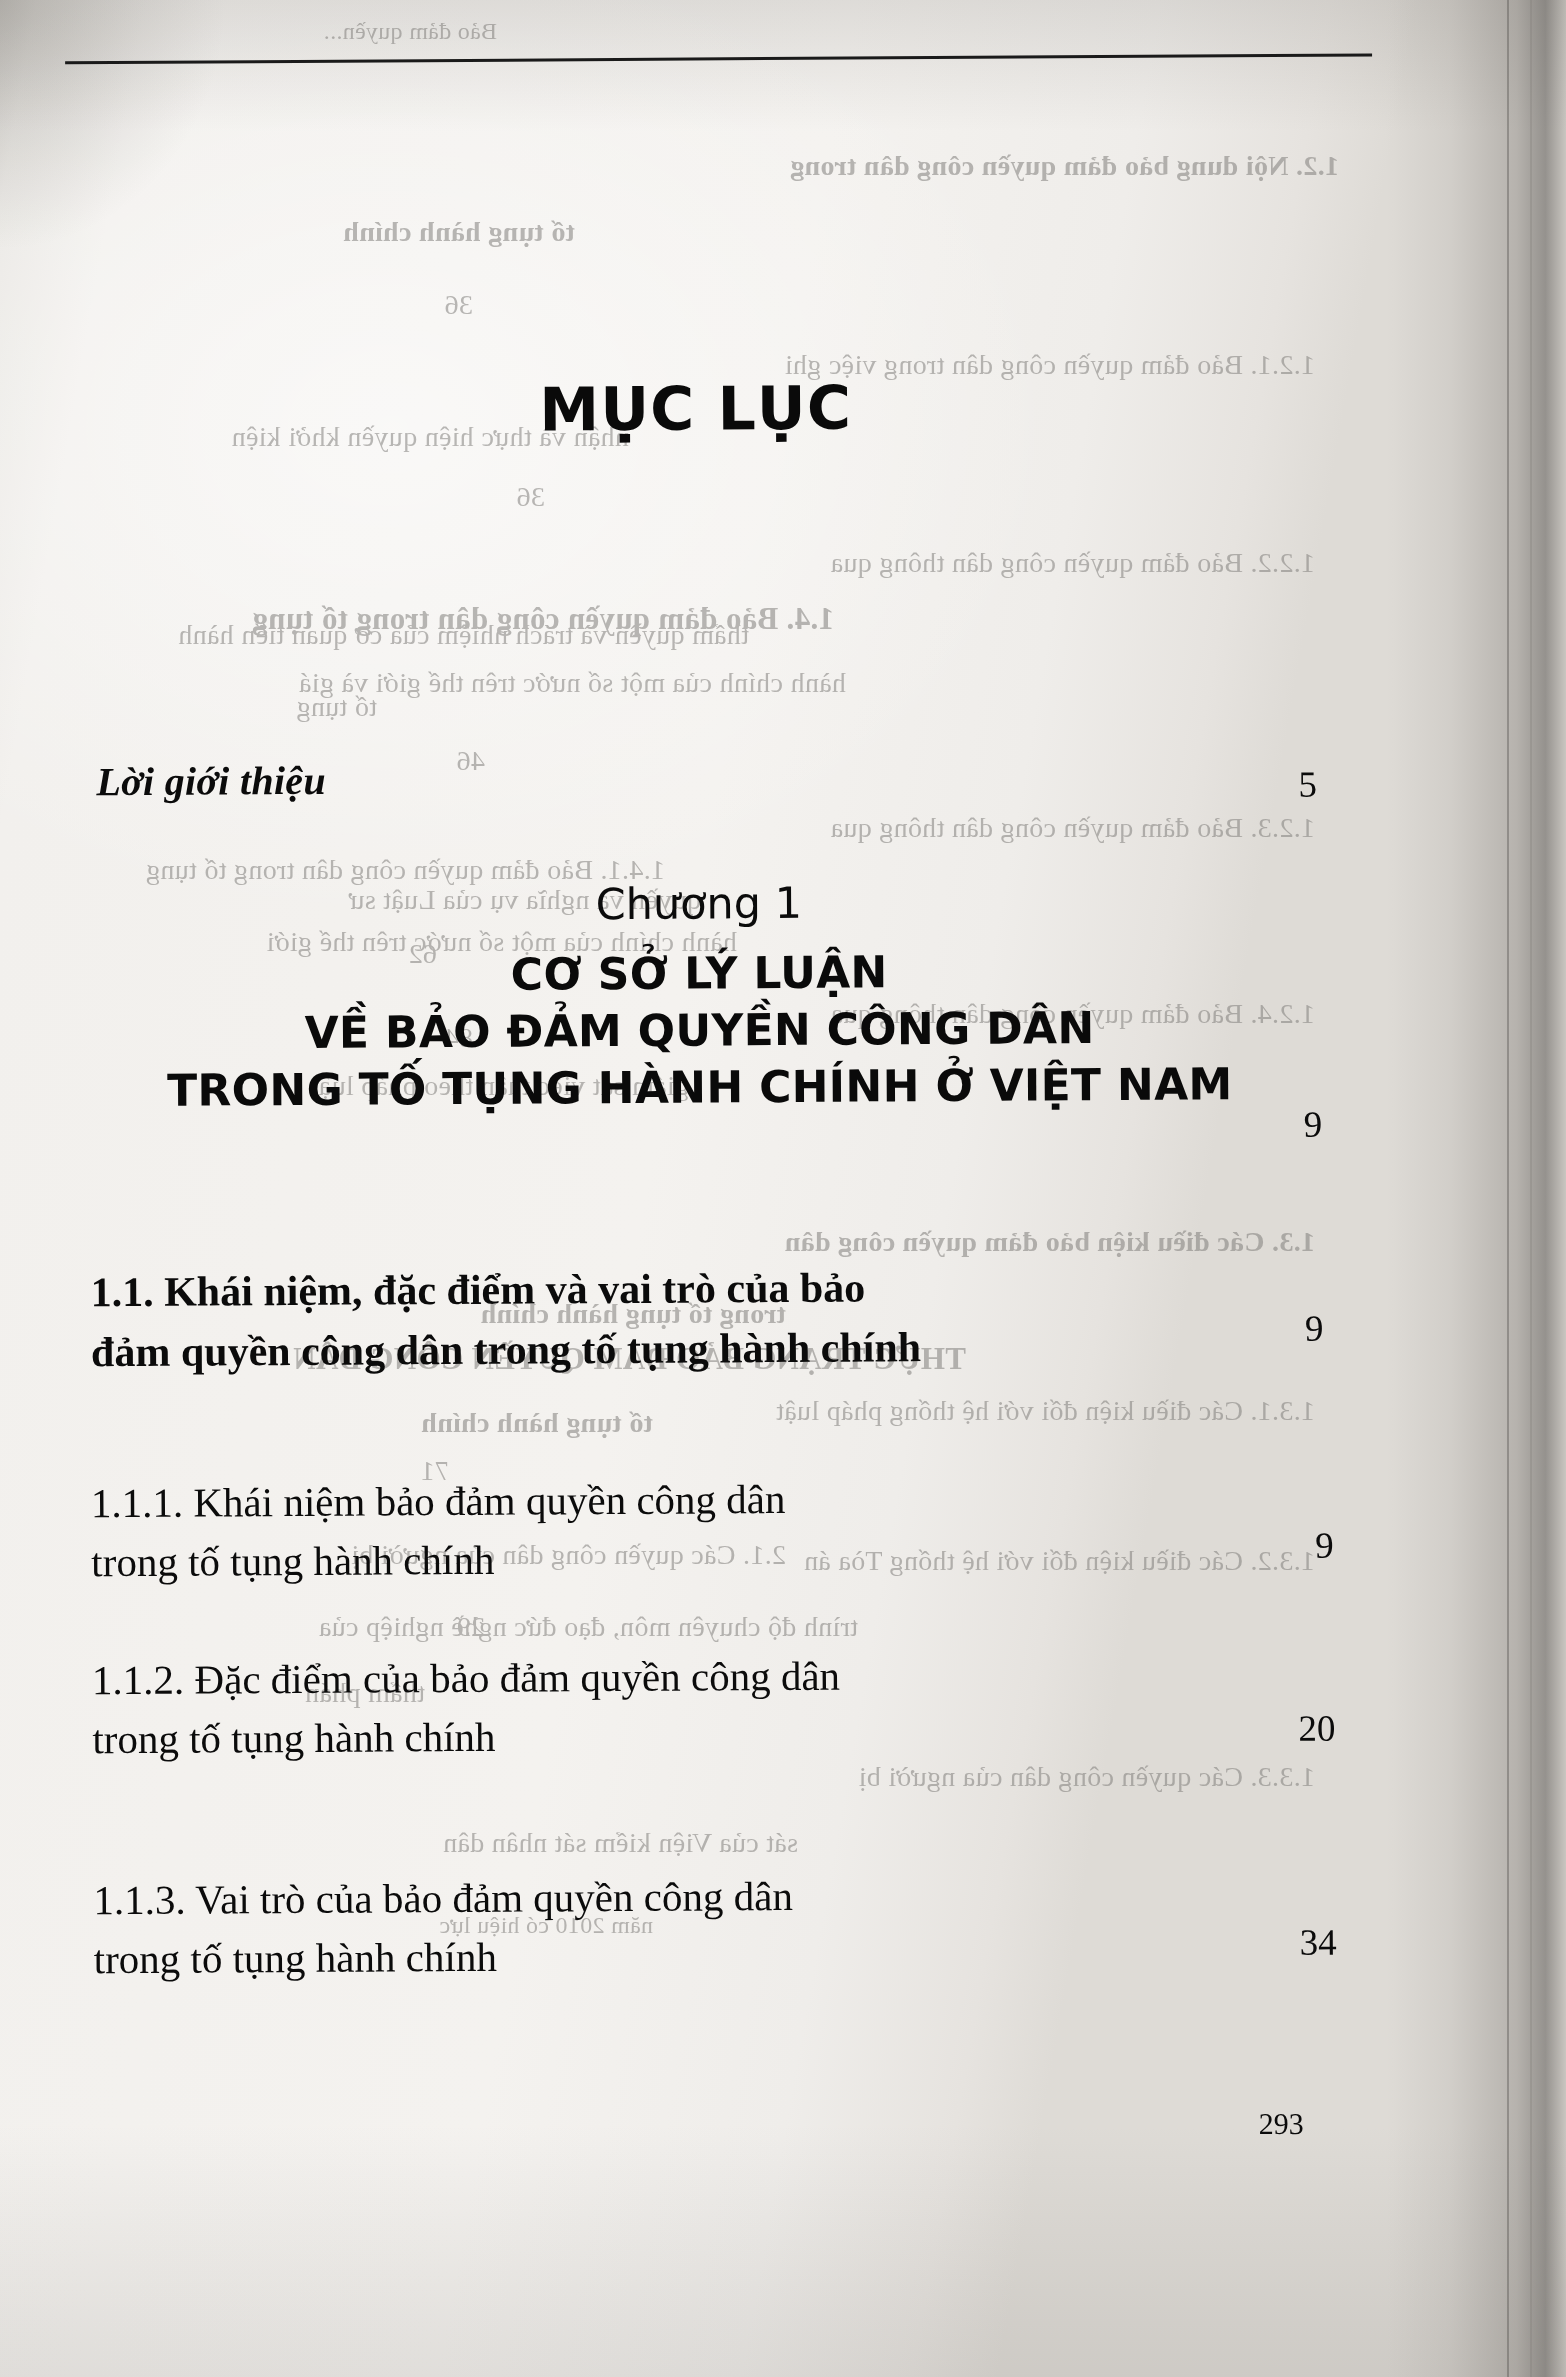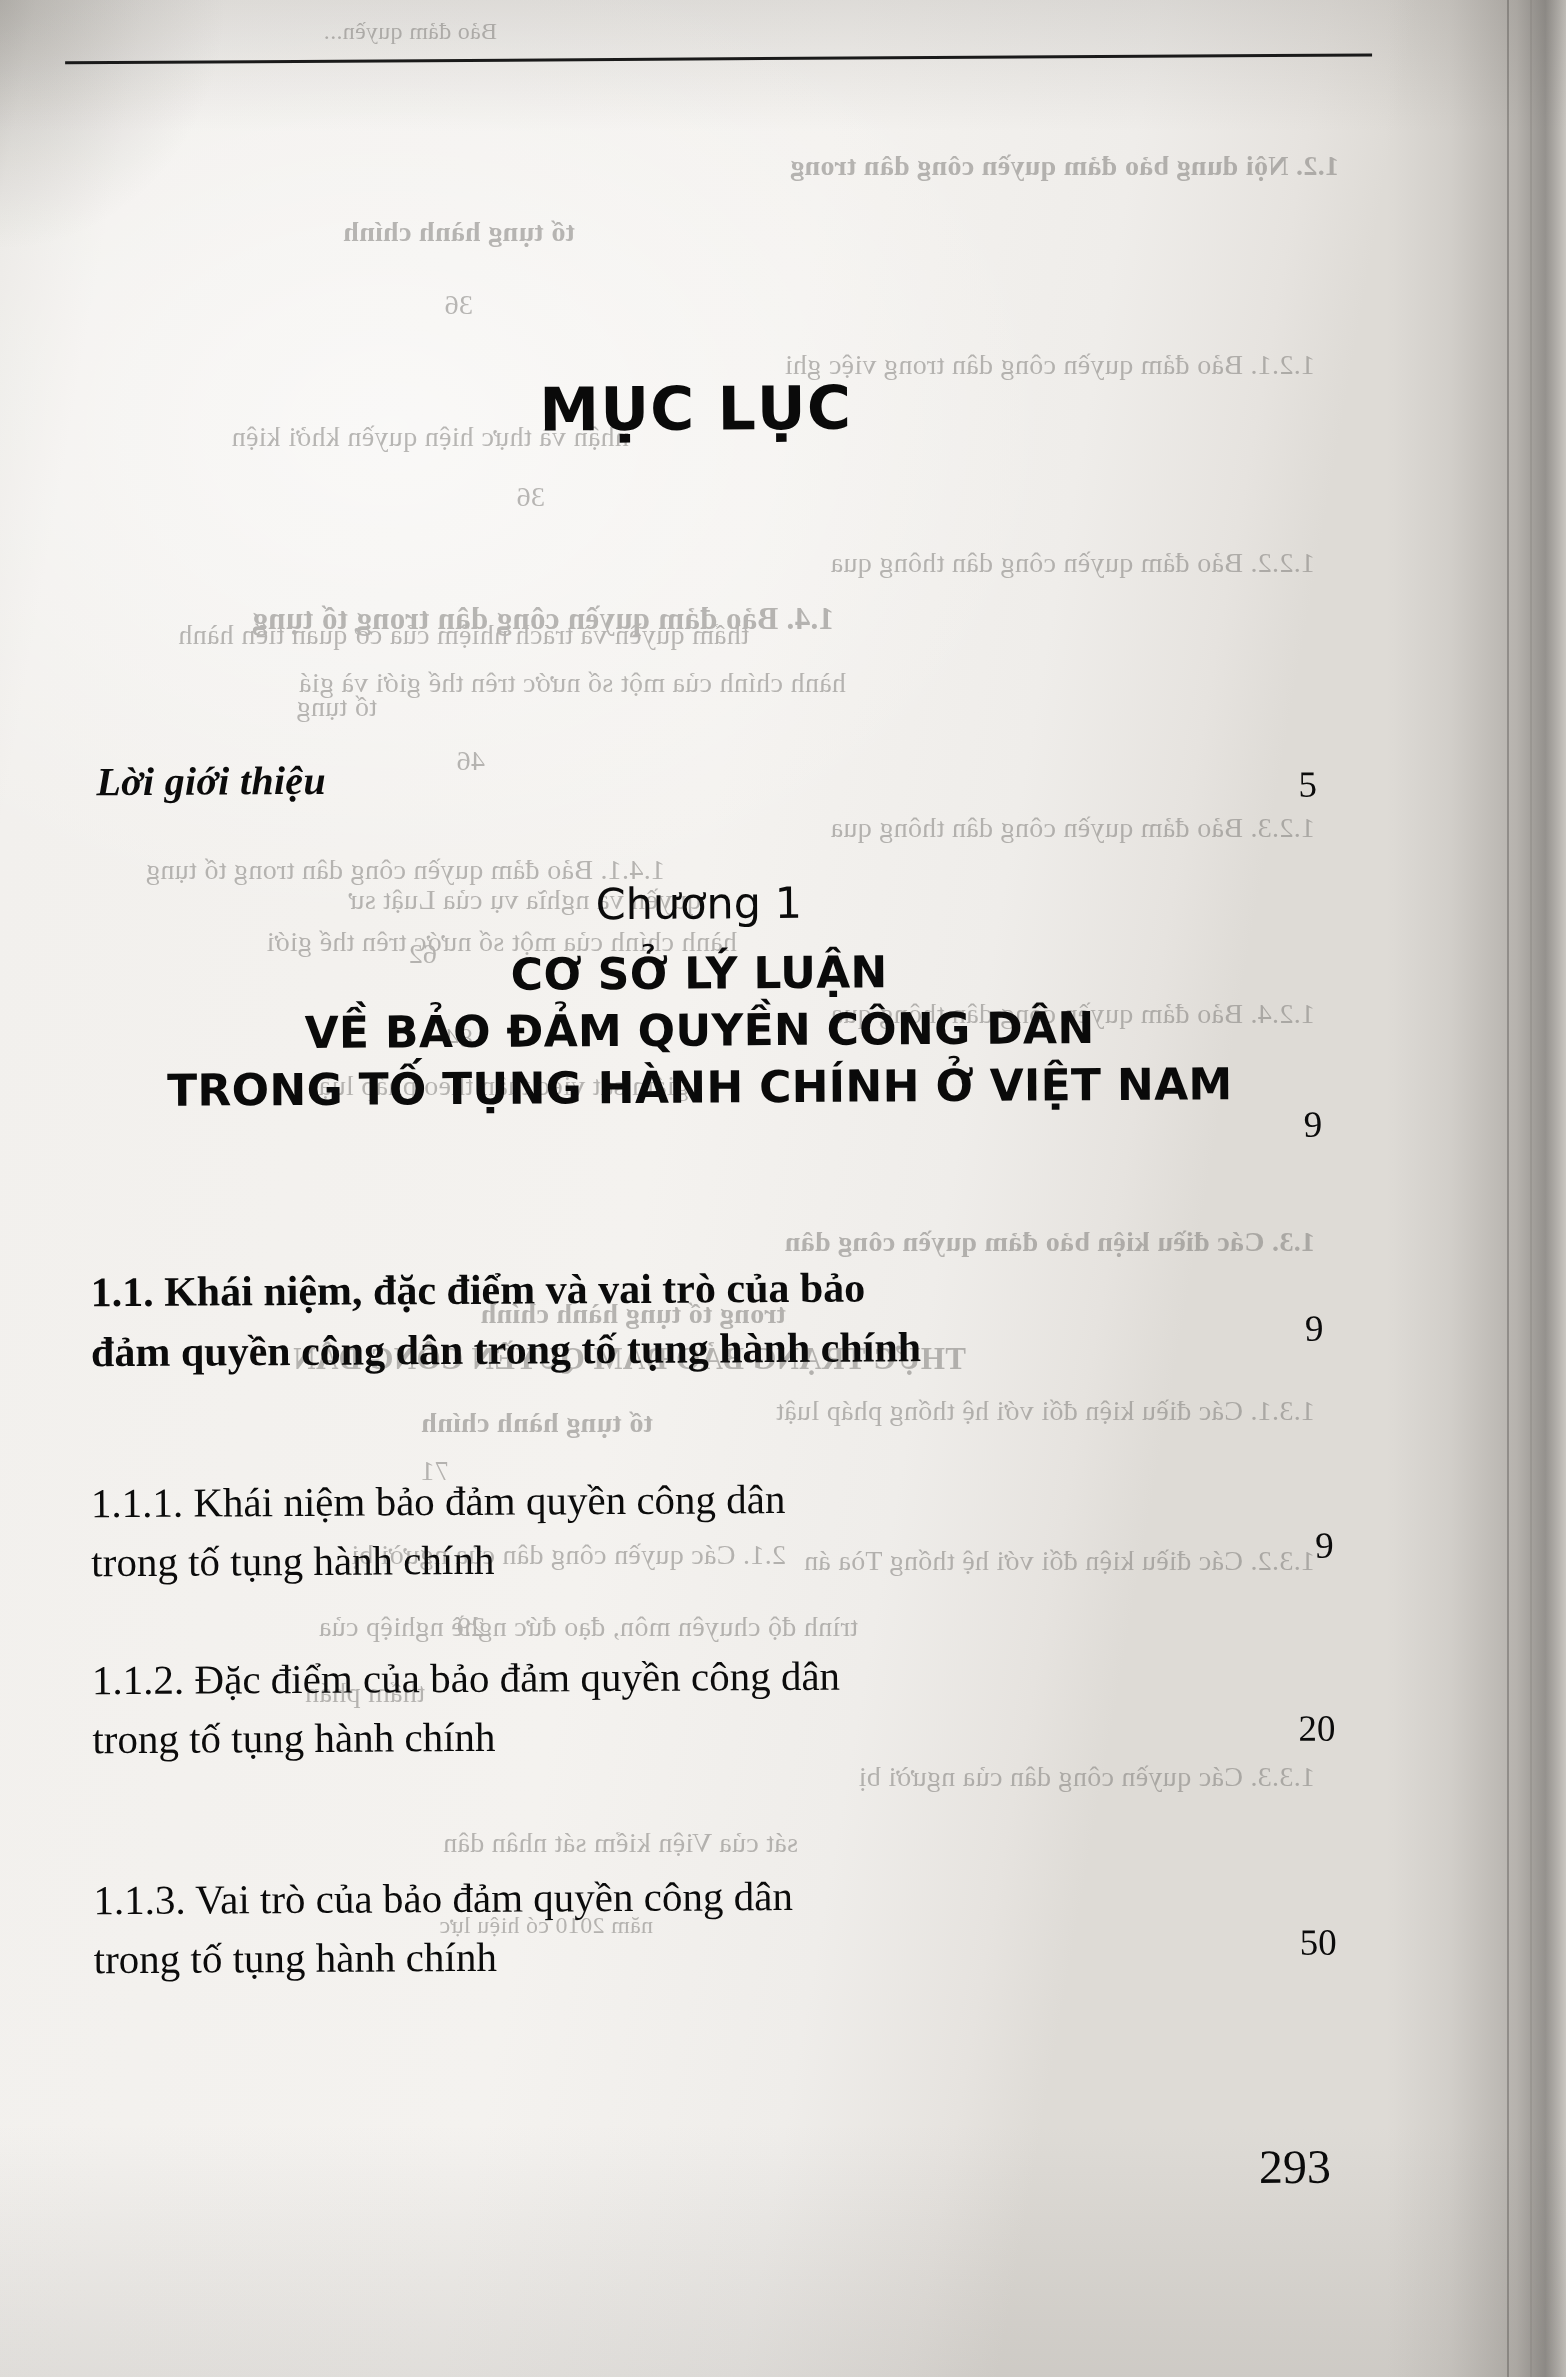--- a/index.html
+++ b/index.html
@@ -179,23 +179,22 @@
 
   .sub111 { left: 89px; top: 1470px; }
   .sub112 { left: 89px; top: 1647px; }
   .sub113 { left: 89px; top: 1867px; }
 
   .folio {
     position: absolute;
     left: 1253px;
     top: 2110px;
     font-family: "Liberation Serif", serif;
-    font-size: 48px;
-    color: #0b0b0b;
-    margin-top: 32px;
+    font-size: 30px;
+    color: #0b0b0b;
   }
 
   
   .tilt { transform: rotate(-0.35deg); transform-origin: 50% 50%; }
 </style>
 </head>
 <body>
 
 <div class="page">
 
@@ -277,21 +276,21 @@
     <div class="entry-text sub sub112">
       <span class="l1">1.1.2. Đặc điểm của bảo đảm quyền công dân</span>
       <span class="l2">trong tố tụng hành chính</span>
     </div>
     <div class="entry-page" style="left:1295px; top:1710px;">20</div>
 
     <div class="entry-text sub sub113">
       <span class="l1">1.1.3. Vai trò của bảo đảm quyền công dân</span>
       <span class="l2">trong tố tụng hành chính</span>
     </div>
-    <div class="entry-page" style="left:1295px; top:1924px;">50</div>
+    <div class="entry-page" style="left:1295px; top:1924px;">34</div>
 
     <div class="folio">293</div>
   </div>
 
   <div class="edge-shadow"></div>
   <div class="edge-line a"></div>
   <div class="edge-line b"></div>
 
 </div>
 

